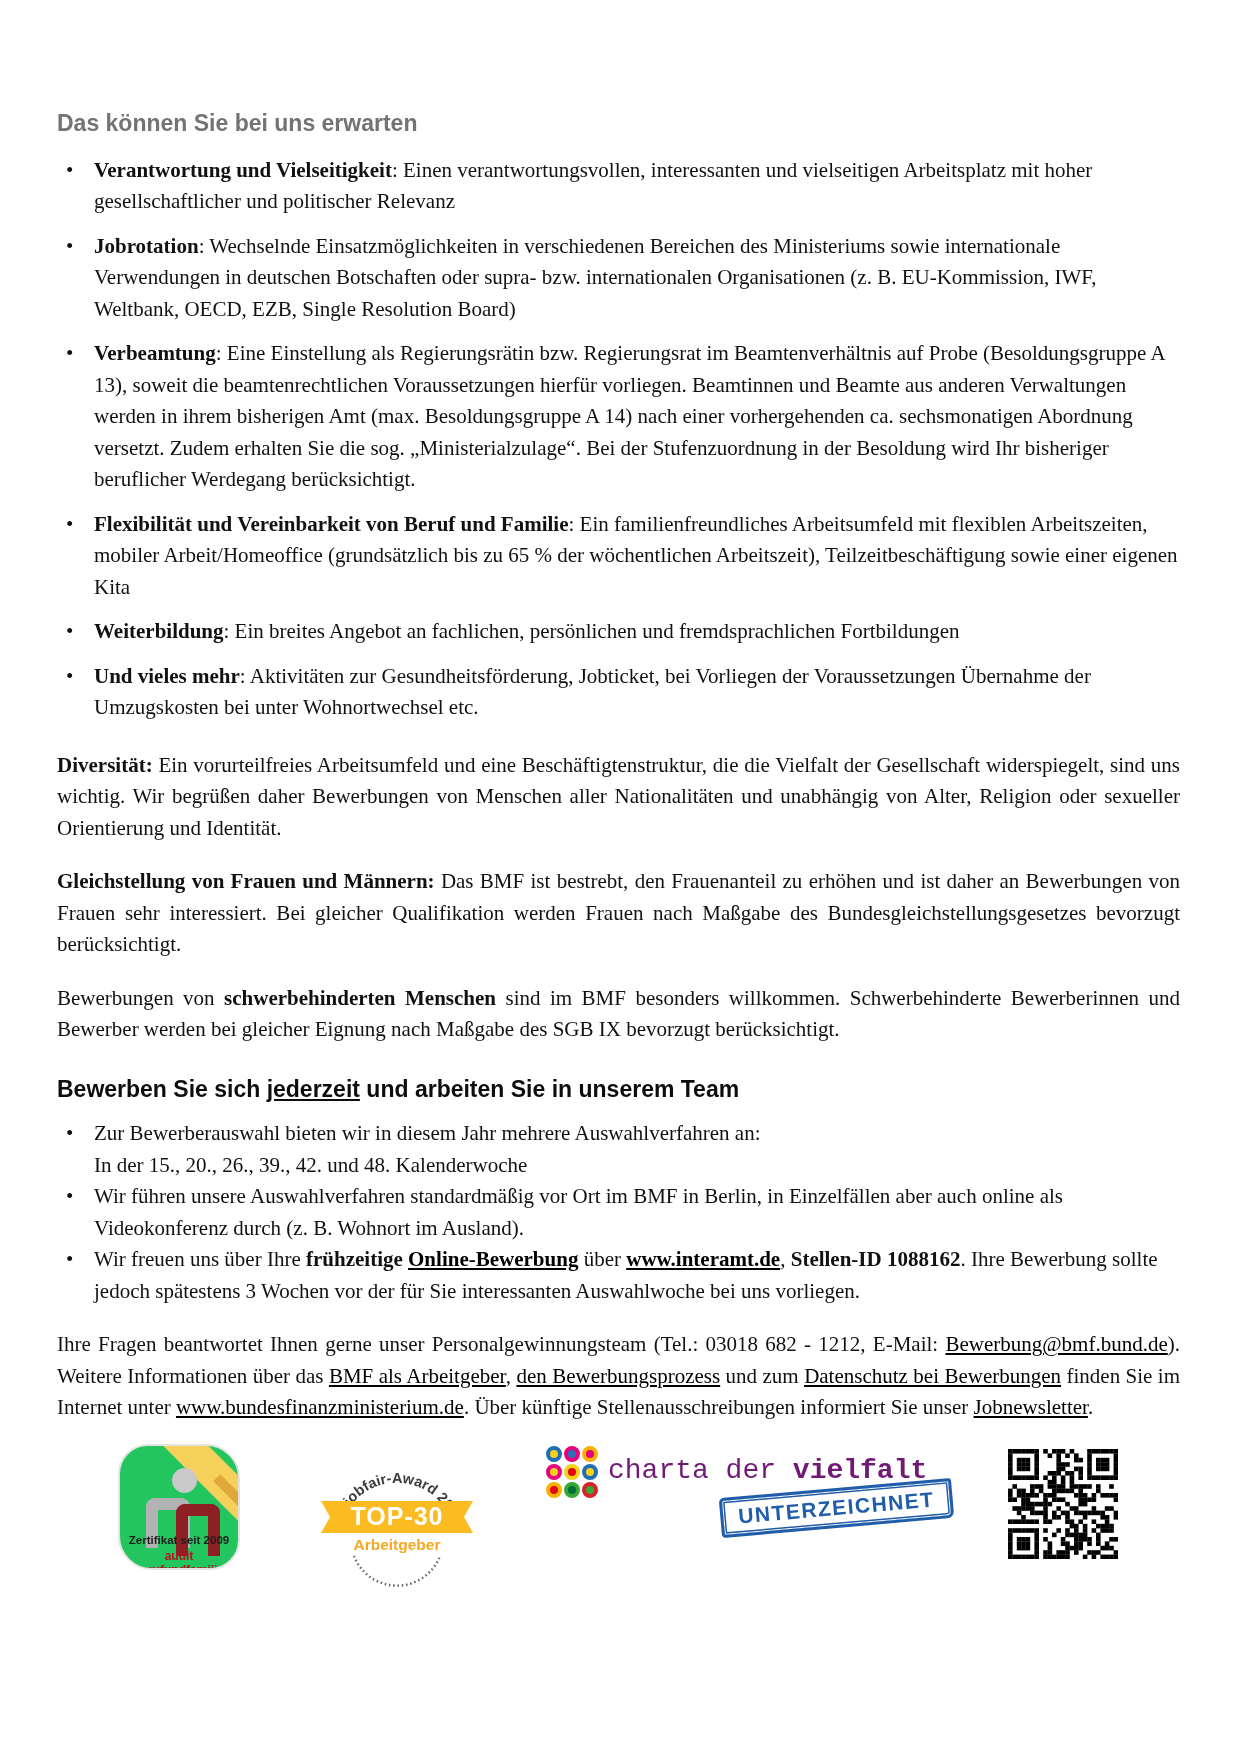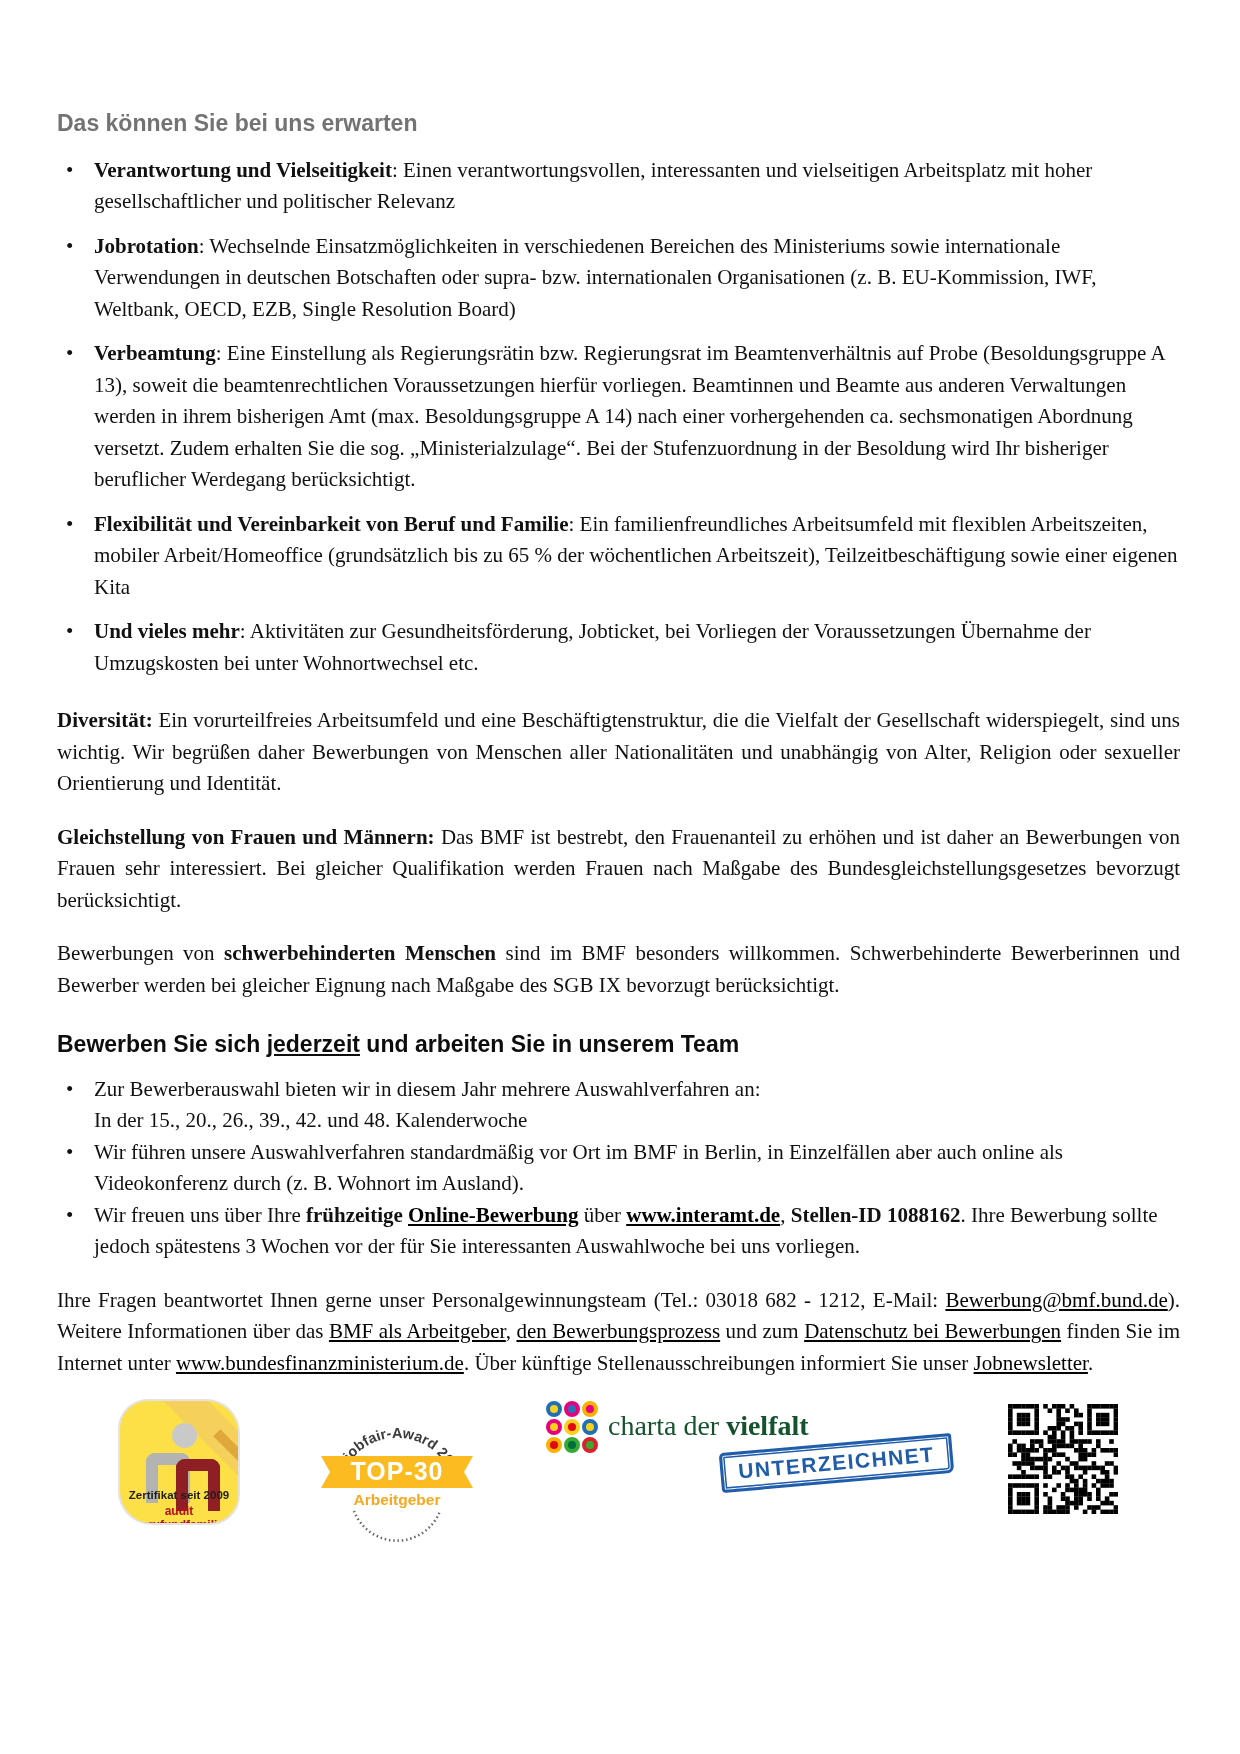--- a/index.html
+++ b/index.html
@@ -18,21 +18,21 @@
   ul.blist li::before{content:"•";position:absolute;left:9px;top:0;font-size:21px;}
   .b{font-weight:bold;}
   p.para{font-size:21px;line-height:31.5px;margin:22px 0 0 0;text-align:justify;}
   p.para.first{margin-top:26px;}
   .link{color:#000000;text-decoration:underline;cursor:pointer;}
 
   
   .logo-row{position:relative;height:160px;margin-top:20px;}
 
   
-  .audit{position:absolute;left:61px;top:0;width:118px;height:122px;background:#fde047;
+  .audit{position:absolute;left:61px;top:0;width:118px;height:122px;background:#22c55e;
          border:2px solid #e3e3e3;border-radius:30px 34px 30px 34px;overflow:hidden;}
   .audit .ribbon{position:absolute;width:120px;height:32px;background:#F5D15C;
                  transform:rotate(45deg);left:34px;top:12px;}
   .audit .ribbon2{position:absolute;width:60px;height:10px;background:#DFA83B;
                  transform:rotate(45deg);left:88px;top:48px;}
   .audit .head{position:absolute;left:52px;top:22px;width:25px;height:25px;
                border-radius:50%;background:#C9C9C9;}
   .arch{position:absolute;border-style:solid;border-bottom:none!important;
         border-radius:9px 9px 0 0;background:transparent;}
   .arch.gray{left:26px;top:52px;width:20px;height:38px;border-width:12px 12px 0 12px;border-color:#B3B3B3;}
@@ -40,22 +40,22 @@
   .audit .t1{position:absolute;left:0;right:0;top:88px;text-align:center;
              font-family:"Liberation Sans",sans-serif;font-size:11.5px;font-weight:bold;color:#1d1d1d;}
   .audit .t2{position:absolute;left:0;right:0;top:103px;text-align:center;
              font-family:"Liberation Sans",sans-serif;font-size:12px;font-weight:bold;color:#B5121E;}
 
   
   .myjobfair{position:absolute;left:261px;top:-6px;}
 
   
   .charta-dots{position:absolute;left:489px;top:2px;}
-  .charta-text{position:absolute;left:551px;top:11px;font-family:Liberation Serif, serif;
-               font-size:28px;color:#14532d;white-space:nowrap;}
+  .charta-text{position:absolute;left:551px;top:11px;font-family:Liberation Mono, monospace;
+               font-size:28px;color:#701a75;white-space:nowrap;}
   .stamp{position:absolute;left:663px;top:44px;transform:rotate(-5deg);
          border:3px solid #1F5CA9;border-radius:5px 3px 7px 4px;padding:5px 15px;
          box-shadow:0 0 0 1px #fff inset,0 0 0 2.5px #1F5CA9 inset;
          font-family:"Liberation Sans",sans-serif;font-weight:bold;font-size:21px;
          letter-spacing:1.5px;color:#1F5CA9;background:#fff;}
 
   
   .qr{position:absolute;left:951px;top:5px;width:110px;height:110px;}
 </style>
 </head>
@@ -63,20 +63,21 @@
 
 <div class="page">
 
   <h1 class="sec">Das können Sie bei uns erwarten</h1>
 
   <ul class="blist spaced">
     <li><span class="b">Verantwortung und Vielseitigkeit</span><span>: Einen verantwortungsvollen, interessanten und vielseitigen Arbeitsplatz mit hoher gesellschaftlicher und politischer Relevanz</span></li>
     <li><span class="b">Jobrotation</span><span>: Wechselnde Einsatzmöglichkeiten in verschiedenen Bereichen des Ministeriums sowie internationale Verwendungen in deutschen Botschaften oder supra- bzw. internationalen Organisationen (z. B. EU-Kommission, IWF, Weltbank, OECD, EZB, Single Resolution Board)</span></li>
     <li><span class="b">Verbeamtung</span><span>: Eine Einstellung als Regierungsrätin bzw. Regierungsrat im Beamtenverhältnis auf Probe (Besoldungsgruppe A 13), soweit die beamtenrechtlichen Voraussetzungen hierfür vorliegen. Beamtinnen und Beamte aus anderen Verwaltungen werden in ihrem bisherigen Amt (max. Besoldungsgruppe A 14) nach einer vorhergehenden ca. sechsmonatigen Abordnung versetzt. Zudem erhalten Sie die sog. „Ministerialzulage“. Bei der Stufenzuordnung in der Besoldung wird Ihr bisheriger beruflicher Werdegang berücksichtigt.</span></li>
     <li><span class="b">Flexibilität und Vereinbarkeit von Beruf und Familie</span><span>: Ein familienfreundliches Arbeitsumfeld mit flexiblen Arbeitszeiten, mobiler Arbeit/Homeoffice (grundsätzlich bis zu 65 % der wöchentlichen Arbeitszeit), Teilzeitbeschäftigung sowie einer eigenen Kita</span></li>
+    <li><span class="b">Weiterbildung</span><span>: Ein breites Angebot an fachlichen, persönlichen und fremdsprachlichen Fortbildungen</span></li>
     <li><span class="b">Und vieles mehr</span><span>: Aktivitäten zur Gesundheitsförderung, Jobticket, bei Vorliegen der Voraussetzungen Übernahme der Umzugskosten bei unter Wohnortwechsel etc.</span></li>
   </ul>
 
   <p class="para first"><span class="b">Diversität:</span><span> Ein vorurteilfreies Arbeitsumfeld und eine Beschäftigtenstruktur, die die Vielfalt der Gesellschaft widerspiegelt, sind uns wichtig. Wir begrüßen daher Bewerbungen von Menschen aller Nationalitäten und unabhängig von Alter, Religion oder sexueller Orientierung und Identität.</span></p>
 
   <p class="para"><span class="b">Gleichstellung von Frauen und Männern:</span><span> Das BMF ist bestrebt, den Frauenanteil zu erhöhen und ist daher an Bewerbungen von Frauen sehr interessiert. Bei gleicher Qualifikation werden Frauen nach Maßgabe des Bundesgleichstellungsgesetzes bevorzugt berücksichtigt.</span></p>
 
   <p class="para"><span>Bewerbungen von </span><span class="b">schwerbehinderten Menschen</span><span> sind im BMF besonders willkommen. Schwerbehinderte Bewerberinnen und Bewerber werden bei gleicher Eignung nach Maßgabe des SGB IX bevorzugt berücksichtigt.</span></p>
 
   <h2 class="sec"><span>Bewerben Sie sich </span><span class="ul">jederzeit</span><span> und arbeiten Sie in unserem Team</span></h2>

